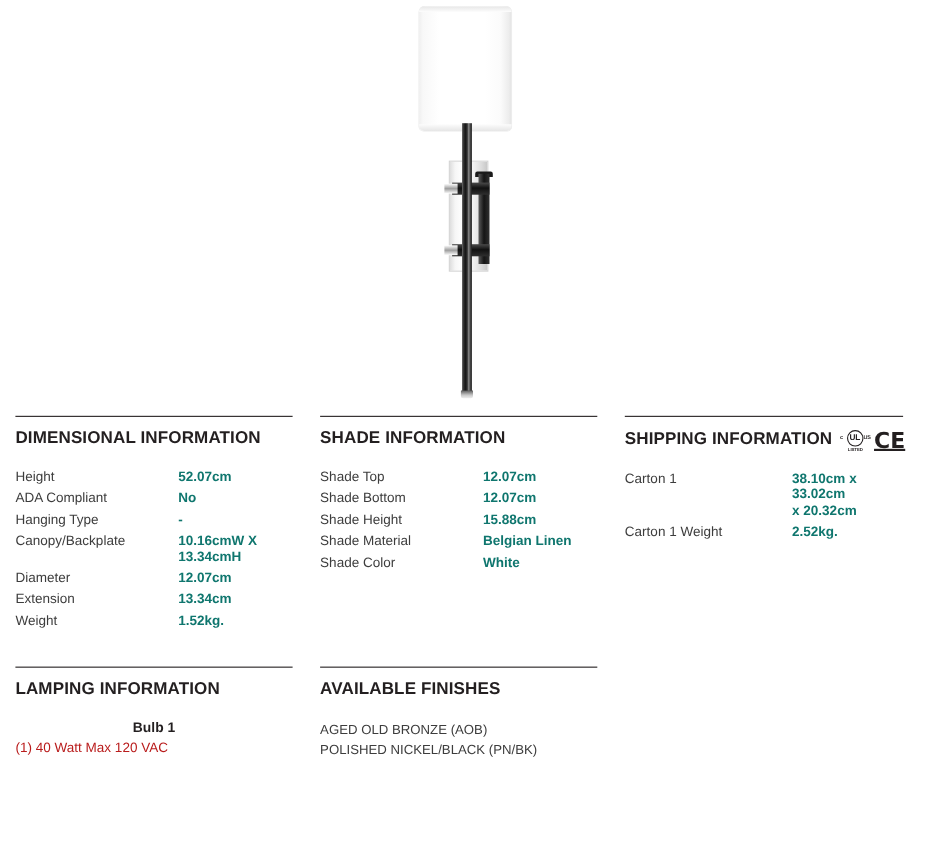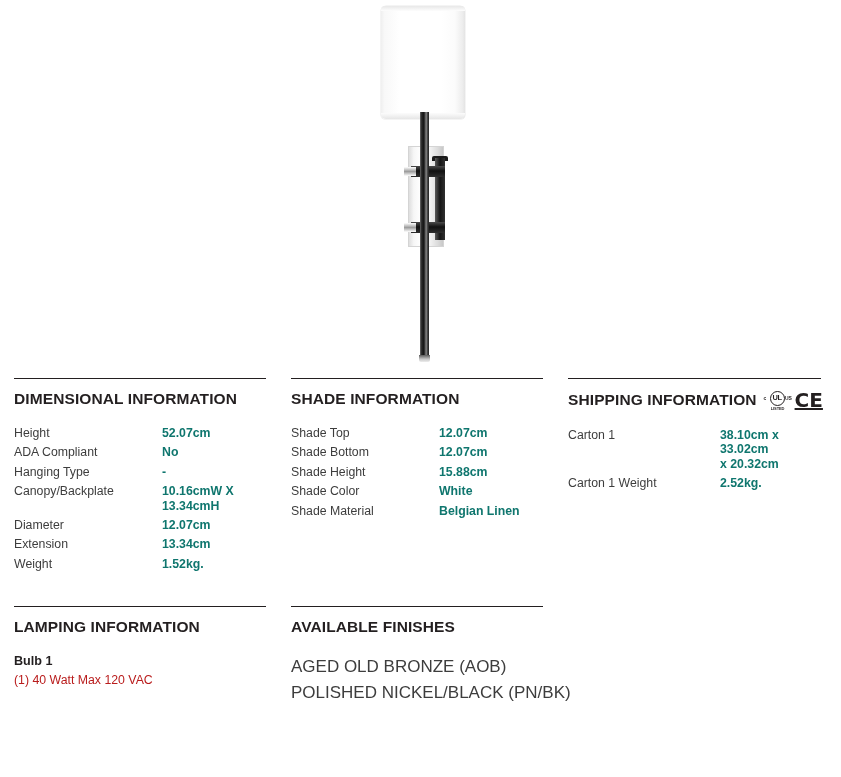--- a/index.html
+++ b/index.html
@@ -229,28 +229,29 @@
   td.value {
     color: #0f766e;
     font-weight: bold;
     white-space: pre-line;
   }
   .sub-head {
     font-size: 12.6px;
     font-weight: bold;
     color: #231f20;
     margin: 0 0 5px 0;
+    text-align: center;
   }
   .note {
     font-size: 12.3px;
     color: #b91c1c;
     margin: 0 0 6px 0;
   }
   .finish-item {
-    font-size: 17px;
+    font-size: 12px;
     color: #3d3d3d;
     line-height: 1.52;
     white-space: nowrap;
   }
 
   
   #sec-dimensional { left: 14px;  top: 378px; width: 252px; }
   #sec-shade       { left: 291px; top: 378px; width: 252px; }
   #sec-shipping    { left: 568px; top: 378px; width: 253px; }
   #sec-lamping     { left: 14px;  top: 606px; width: 252px; }
@@ -334,26 +335,26 @@
     </tr>
     <tr>
       <td class="label">Shade Bottom</td>
       <td class="value">12.07cm</td>
     </tr>
     <tr>
       <td class="label">Shade Height</td>
       <td class="value">15.88cm</td>
     </tr>
     <tr>
+      <td class="label">Shade Material</td>
+      <td class="value">Belgian Linen</td>
+    </tr>
+    <tr>
       <td class="label">Shade Color</td>
       <td class="value">White</td>
-    </tr>
-    <tr>
-      <td class="label">Shade Material</td>
-      <td class="value">Belgian Linen</td>
     </tr>
   </tbody>
     </table>
 </div>
 
 <div class="section" id="sec-shipping">
   <div class="rule"></div>
   <div class="section-title">
     <span class="title-text">SHIPPING INFORMATION</span>
     <span class="certs">

